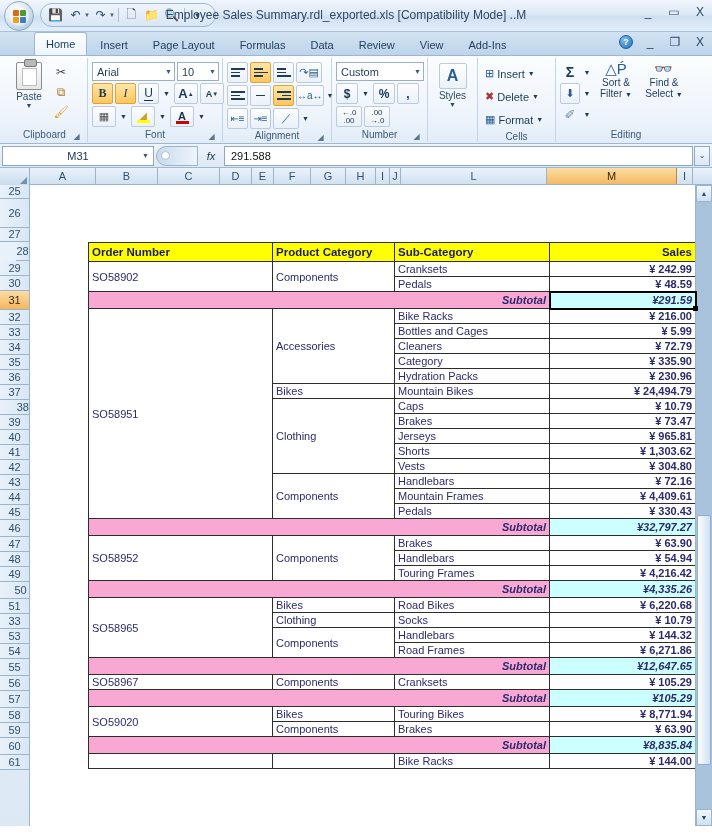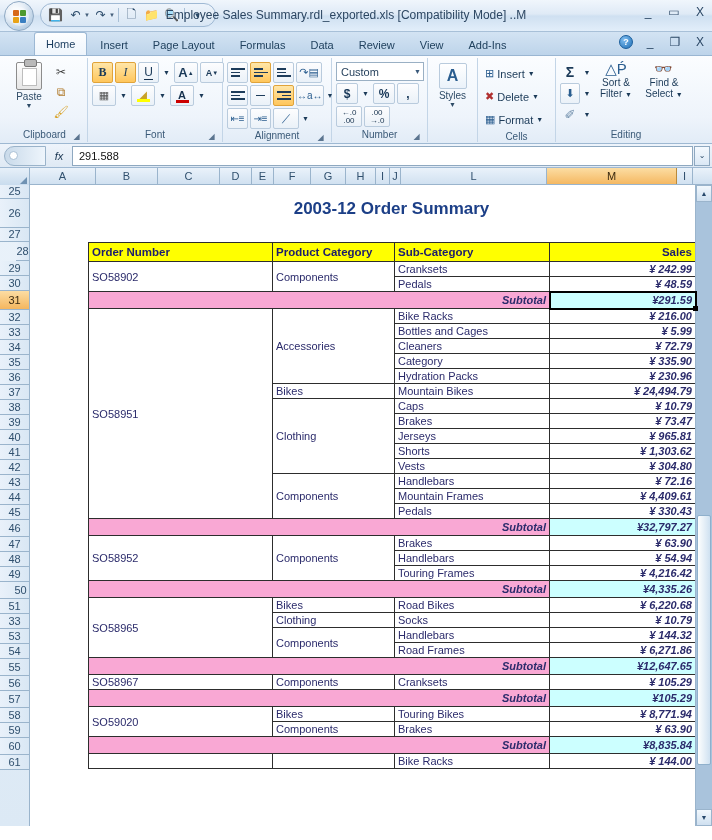--- a/index.html
+++ b/index.html
@@ -342,21 +342,21 @@
   table.report th {
     background: #ffff00;
     color: #1c1c6e;
     font-weight: bold;
     text-align: left;
     height: 19px;
     font-size: 11.5px;
   }
   table.report th.num { text-align: right; }
   td.oc { vertical-align: middle; }
-  td.num { text-align: right; font-weight: bold; font-style: italic; }
+  td.num { text-align: right; font-weight: bold; }
   td.sub-label {
     background: #f9a8d4;
     text-align: right;
     font-style: italic;
     font-weight: bold;
     color: #111;
   }
   td.sub-val {
     background: #ccffff;
     text-align: right;
@@ -468,20 +468,30 @@
       </div>
       <div class="rgroup-label">
         <span>Clipboard</span>
         <span class="dlg-launcher">◢</span>
       </div>
     </div>
 
     <div class="rgroup" style="width:135px;">
       <div class="rgroup-body">
         <div class="font-rows">
+          <div class="frow">
+            <div class="combo" style="width:83px;">
+              <span class="cv">Arial</span>
+              <span class="carr">▼</span>
+            </div>
+            <div class="combo" style="width:42px;">
+              <span class="cv">10</span>
+              <span class="carr">▼</span>
+            </div>
+          </div>
           <div class="frow">
             <div class="btn on" style="font-weight:bold;font-family:'Liberation Serif',serif;">B</div>
             <div class="btn on" style="font-style:italic;font-family:'Liberation Serif',serif;">I</div>
             <div class="btn bx">
                 <span class="ul">U</span>
               </div>
             <div class="btn" style="min-width:11px;font-size:7px;">▼</div>
             <div class="btn bx" style="min-width:24px;">
                 <span style="font-size:13px;font-weight:bold;">A</span>
                 <span style="font-size:6px;">▲</span>
@@ -689,20 +699,24 @@
           <div class="lbl"><span>Select</span> <span style="font-size:7px;">▼</span></div>
         </div>
       </div>
       <div class="rgroup-label">
         <span>Editing</span>
       </div>
     </div>
   </div>
 
   <div class="formulabar">
+    <div class="namebox">
+      <span>M31</span>
+      <span class="carr">▼</span>
+    </div>
     <div class="fx-group">
       <div class="fxpill">
           <span class="fxdot"></span>
         </div>
       <div class="fxsym">fx</div>
     </div>
     <div class="formula-input">
       <span>291.588</span>
     </div>
     <div class="fb-expand">⌄</div>
@@ -735,21 +749,21 @@
           <div class="rh" style="height: 19px; line-height: 18px; margin-left: 16px;">28</div>
           <div class="rh" style="height: 15px; line-height: 14px;">29</div>
           <div class="rh" style="height: 15px; line-height: 14px;">30</div>
           <div class="rh sel" style="height: 19px; line-height: 18px;">31</div>
           <div class="rh" style="height: 15px; line-height: 14px;">32</div>
           <div class="rh" style="height: 15px; line-height: 14px;">33</div>
           <div class="rh" style="height: 15px; line-height: 14px;">34</div>
           <div class="rh" style="height: 15px; line-height: 14px;">35</div>
           <div class="rh" style="height: 15px; line-height: 14px;">36</div>
           <div class="rh" style="height: 15px; line-height: 14px;">37</div>
-          <div class="rh" style="height: 15px; line-height: 14px;">38</div>
+          <div class="rh" style="height: 15px; line-height: 14px; text-align: right;">38</div>
           <div class="rh" style="height: 15px; line-height: 14px;">39</div>
           <div class="rh" style="height: 15px; line-height: 14px;">40</div>
           <div class="rh" style="height: 15px; line-height: 14px;">41</div>
           <div class="rh" style="height: 15px; line-height: 14px;">42</div>
           <div class="rh" style="height: 15px; line-height: 14px;">43</div>
           <div class="rh" style="height: 15px; line-height: 14px;">44</div>
           <div class="rh" style="height: 15px; line-height: 14px;">45</div>
           <div class="rh" style="height: 17px; line-height: 16px;">46</div>
           <div class="rh" style="height: 15px; line-height: 14px;">47</div>
           <div class="rh" style="height: 15px; line-height: 14px;">48</div>
@@ -761,21 +775,20 @@
           <div class="rh" style="height: 15px; line-height: 14px;">54</div>
           <div class="rh" style="height: 17px; line-height: 16px;">55</div>
           <div class="rh" style="height: 15px; line-height: 14px;">56</div>
           <div class="rh" style="height: 17px; line-height: 16px;">57</div>
           <div class="rh" style="height: 15px; line-height: 14px;">58</div>
           <div class="rh" style="height: 15px; line-height: 14px;">59</div>
           <div class="rh" style="height: 17px; line-height: 16px;">60</div>
           <div class="rh" style="height: 15px; line-height: 14px;">61</div>
         </div>
       <div class="sheet">
-        <div class="rpt-title">2003-12 Order Summary</div>
         <div class="rpt" style="top:57px;">
           <table class="report">
             <thead>
               <tr>
                 <th style="width:184px;">Order Number</th>
                 <th style="width:122px;">Product Category</th>
                 <th style="width:155px;">Sub-Category</th>
                 <th class="num" style="width:146px;">Sales</th>
               </tr>
             </thead>

